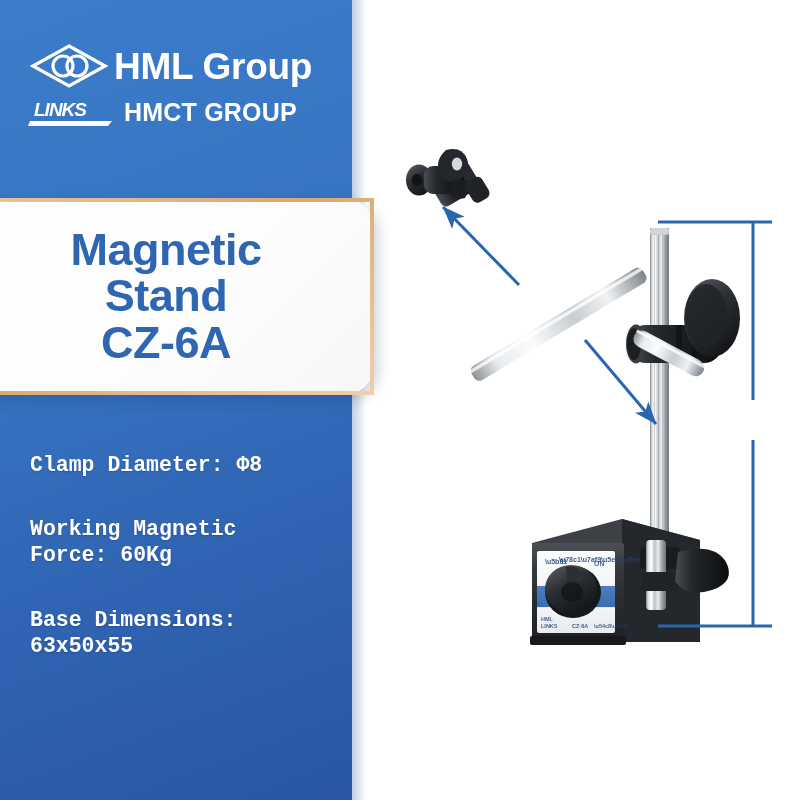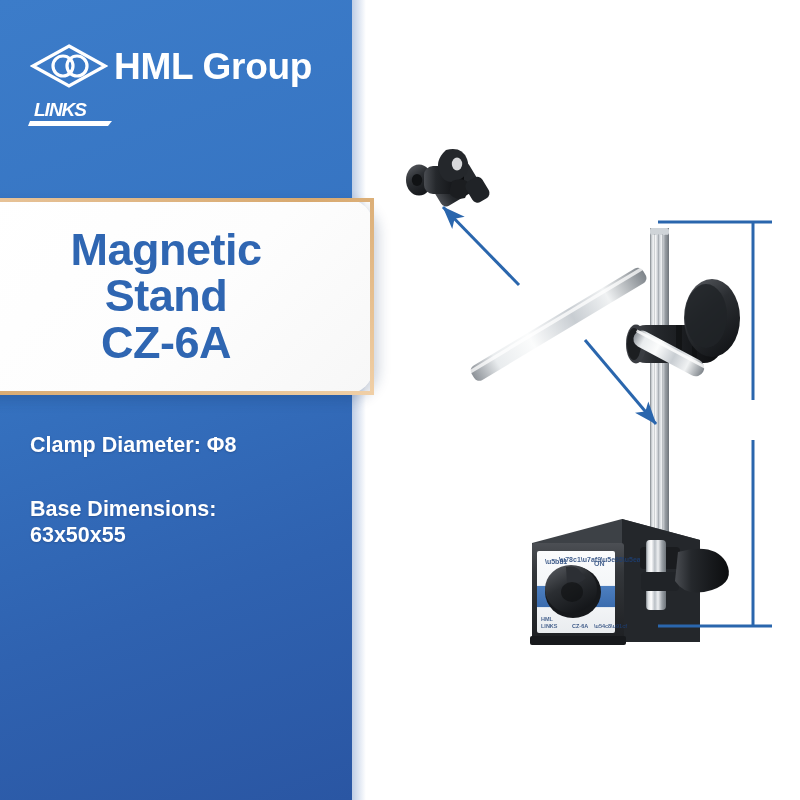--- a/index.html
+++ b/index.html
@@ -49,21 +49,21 @@
   .title-card-inner{
     position:absolute;left:0;right:0;top:50%;transform:translateY(-50%);
     text-align:center;padding-right:16px;
   }
   .title-line{
     color:#2f66b2;font-weight:bold;font-size:45px;line-height:1.04;
     letter-spacing:-.5px;white-space:nowrap;
   }
 
   
-  .specs{position:absolute;left:30px;top:432px;width:300px;}
+  .specs{position:absolute;left:30px;top:452px;width:300px;font-family:Liberation Mono, monospace;}
   .spec{
     color:#ffffff;font-size:21.5px;font-weight:bold;line-height:1.22;
     margin-bottom:38px;text-shadow:0 1px 2px rgba(15,40,85,.30);
   }
   .spec:last-child{margin-bottom:10px;}
 
   
   .photo{position:absolute;left:352px;top:0;width:448px;height:800px;}
   .photo svg{position:absolute;left:-352px;top:0;}
 </style>
@@ -83,34 +83,36 @@
         <circle cx="47" cy="23" r="10" fill="none" stroke="#ffffff" stroke-width="3.2"></circle>
       </svg>
       <div class="brand-name">HML Group</div>
     </div>
 
     <div class="brand-row2">
       <svg class="links-mark" viewBox="0 0 86 32">
         <text x="6" y="20" font-family="Liberation Sans, sans-serif" font-size="19" font-weight="bold" font-style="italic" fill="#ffffff" letter-spacing="-1">LINKS</text>
         <polygon points="2,25 84,25 80,30 0,30" fill="#ffffff"></polygon>
       </svg>
+      <div class="brand-sub">HMCT GROUP</div>
     </div>
 
   </div>
 
   <div class="title-card">
     <div class="title-card-inner">
       <div class="title-line">Magnetic</div>
       <div class="title-line">Stand</div>
       <div class="title-line">CZ-6A</div>
     </div>
   </div>
 
   <div class="specs">
     <div class="spec">Clamp Diameter: Φ8</div>
+    <div class="spec">Working Magnetic<br>Force: 60Kg</div>
     <div class="spec">Base Dimensions:<br>63x50x55</div>
   </div>
 
   <div class="photo">
     <svg width="800" height="800" viewBox="0 0 800 800">
       <defs>
         <linearGradient id="chrome" x1="0" y1="0" x2="1" y2="0">
           <stop offset="0%" stop-color="#8d9298"></stop>
           <stop offset="14%" stop-color="#e9ecee"></stop>
           <stop offset="34%" stop-color="#fbfcfc"></stop>

